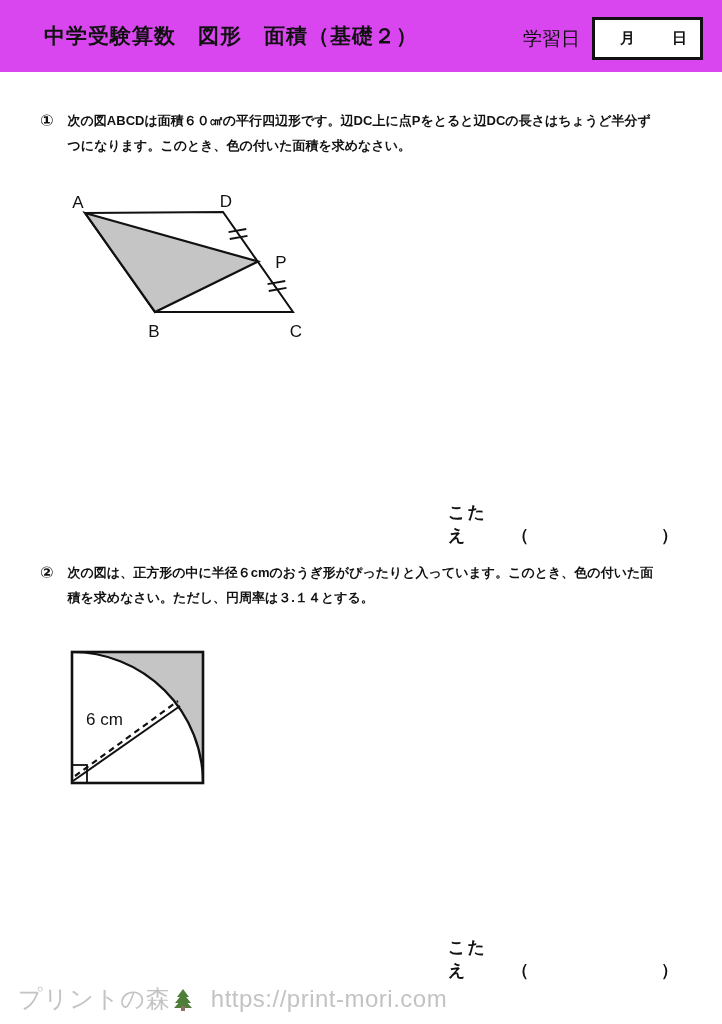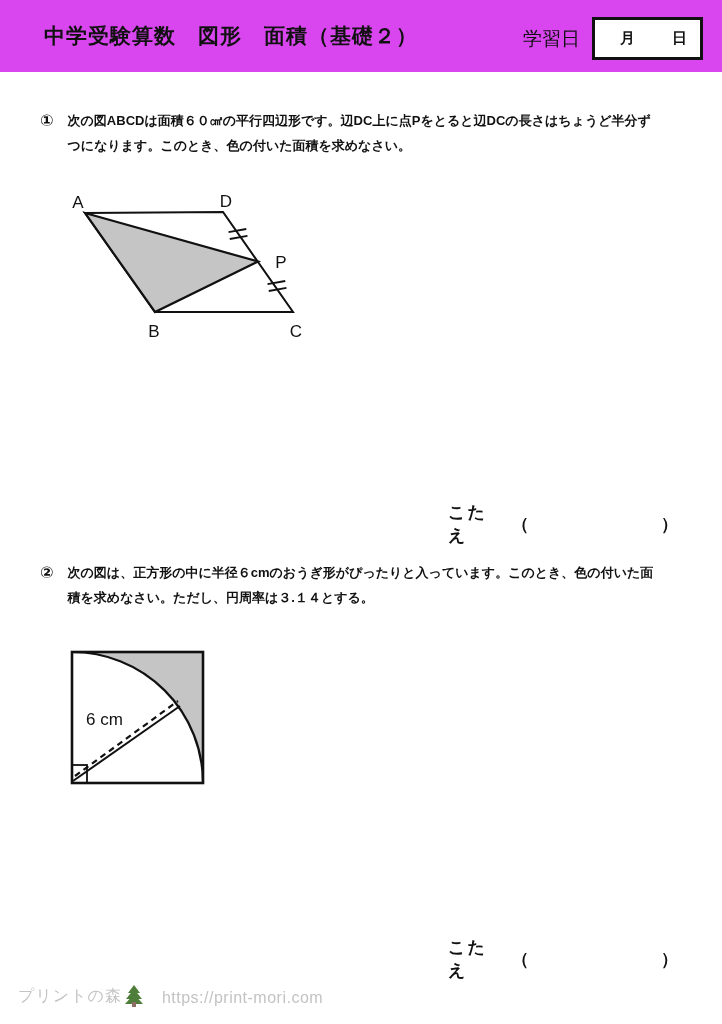--- a/index.html
+++ b/index.html
@@ -49,33 +49,33 @@
   #problem2 { top:560px; }
 
   
   .figure1 { position:absolute; left:55px; top:190px; }
   .figure2 { position:absolute; left:65px; top:645px; }
   .fig-label { font-family:"Liberation Sans","DejaVu Sans",sans-serif; font-size:17px; fill:#111; }
 
   
   .answer-line {
     position:absolute; left:448px; width:230px;
-    display:flex; align-items:center;
+    display:flex; align-items:flex-end;
     font-size:17px; font-weight:bold; color:#111;
   }
   #answer1 { top:501px; }
   #answer2 { top:936px; }
   .answer-label { margin-right:8px; letter-spacing:2px; }
   .answer-blank { display:inline-block; width:138px; height:1px; }
 
   
   .footer {
     position:absolute; left:18px; top:983px;
-    display:flex; align-items:flex-end;
-    font-size:16px; color:#c3c3c3;
+    display:flex; align-items:center;
+    font-size:24px; color:#c3c3c3;
   }
   .site-name { letter-spacing:1px; }
   .tree-icon { margin:2px 4px 0 2px; }
   .site-url { margin-left:14px; letter-spacing:0.5px; }
 </style>
 </head>
 <body>
 
 <div id="page">
 

